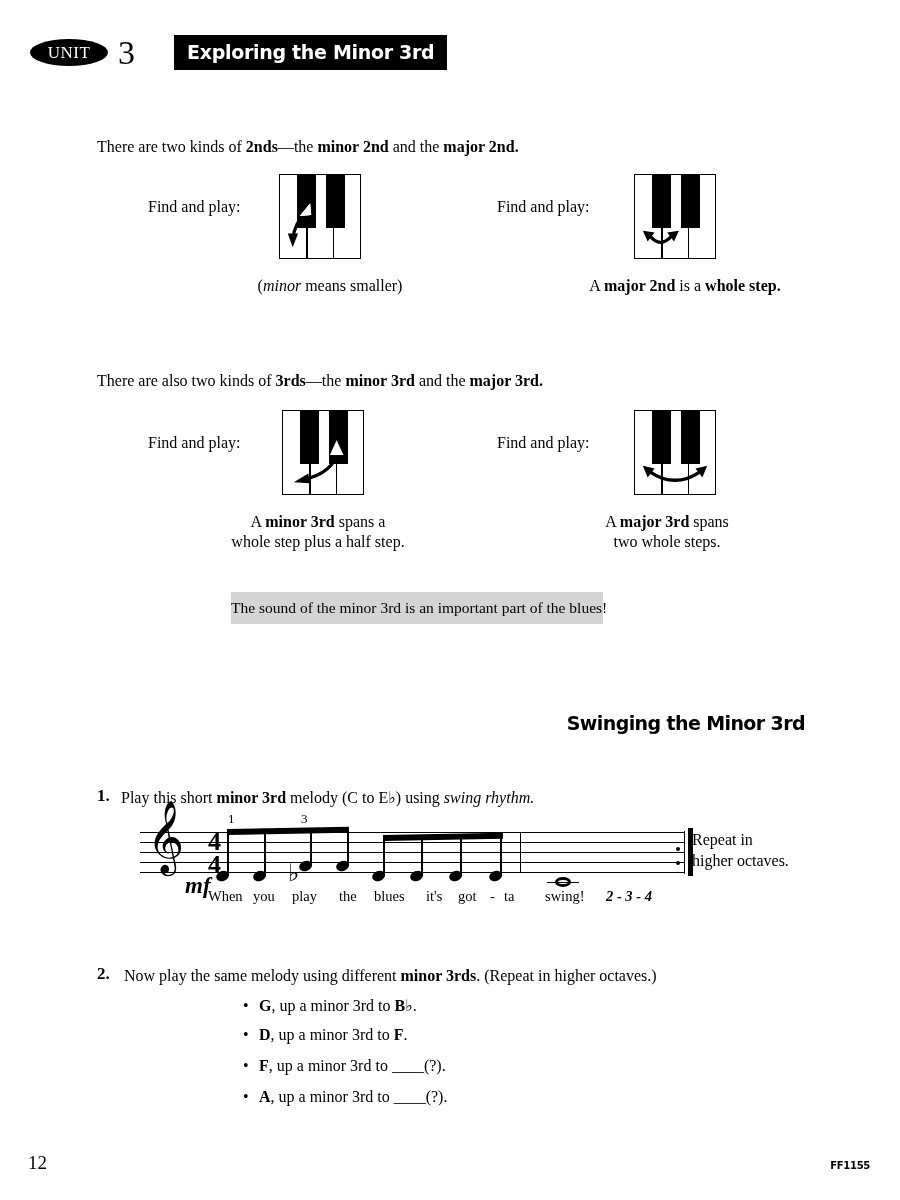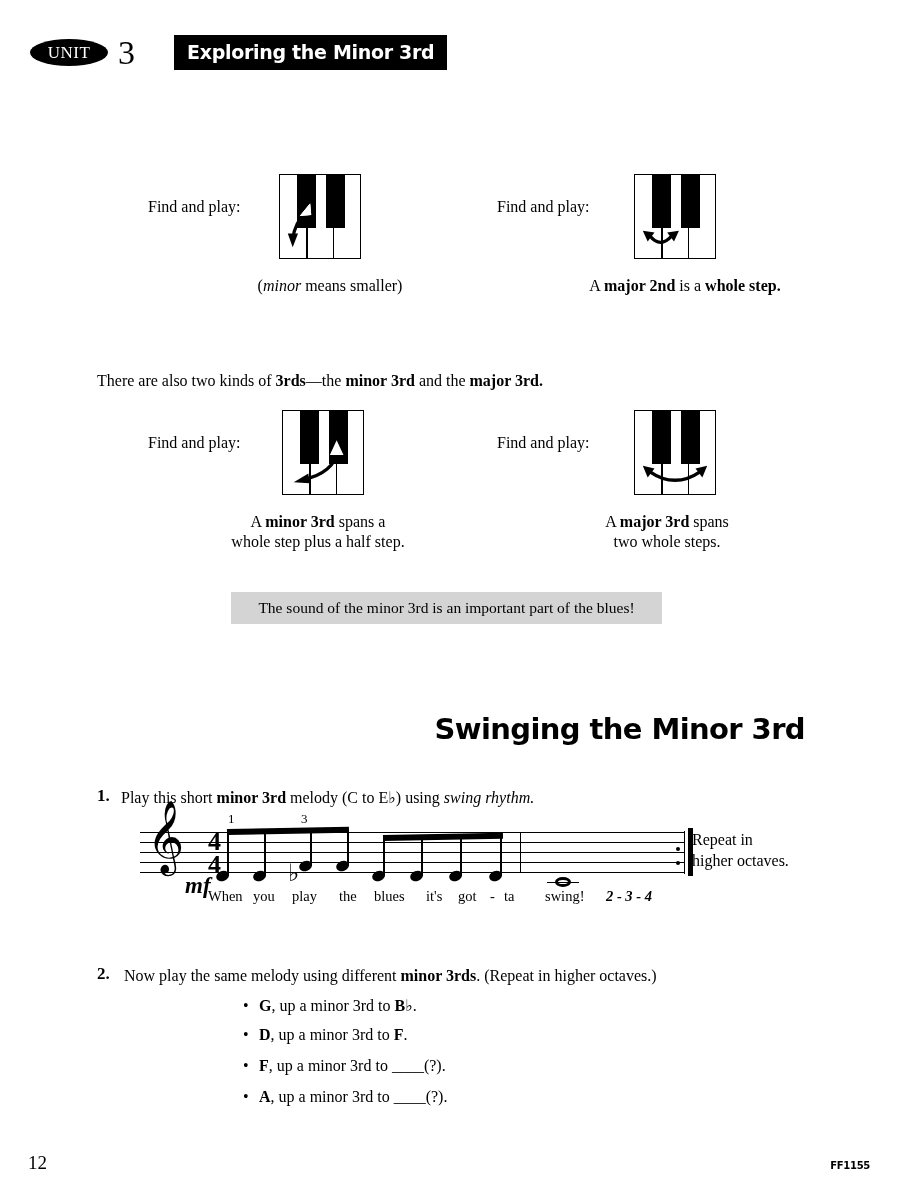--- a/index.html
+++ b/index.html
@@ -119,37 +119,37 @@
     text-align: center;
     font-size: 16px;
     line-height: 20px;
   }
 
   
   .callout {
     position: absolute;
     left: 231px;
     top: 592px;
-    width: 431px;
+    width: 372px;
     height: 32px;
     background: #d4d4d4;
     font-size: 15.5px;
     line-height: 32px;
     text-align: center;
     white-space: nowrap;
   }
 
   
   .section-heading {
     position: absolute;
     right: 95px;
     top: 712px;
     font-family: "DejaVu Sans", "Liberation Sans", sans-serif;
     font-weight: bold;
-    font-size: 29px;
+    font-size: 19px;
     letter-spacing: -0.6px;
     white-space: nowrap;
   }
 
   
   .item-num {
     position: absolute;
     font-size: 17px;
     font-weight: bold;
   }
@@ -313,20 +313,21 @@
 <body>
 
 <div class="page">
 
   <div class="unit-header">
     <div class="unit-badge">UNIT</div>
     <div class="unit-number">3</div>
     <div class="title-bar">Exploring the Minor 3rd</div>
   </div>
 
+  <div class="intro-line" id="intro-2nds">There are two kinds of <b>2nds</b>—the <b>minor 2nd</b> and the <b>major 2nd.</b></div>
 
   <div class="find-label" style="left:148px; top:198px;">Find and play:</div>
 
   <div class="keyboard" id="kb-minor-2nd" style="left:279px; top:174px; width:82px; height:85px;">
     <div class="kb-white-sep" style="left:26.3px;"></div>
     <div class="kb-white-sep" style="left:52.6px;"></div>
     <div class="kb-black" style="left:17px; width:19px; height:53px;"></div>
     <div class="kb-black" style="left:46px; width:19px; height:53px;"></div>
     <svg class="kb-arrow" viewBox="0 0 82 85">
       <path d="M 28 36 C 18 46, 14 56, 13 66" stroke="#000" stroke-width="3.4" fill="none" stroke-linecap="round"></path>

